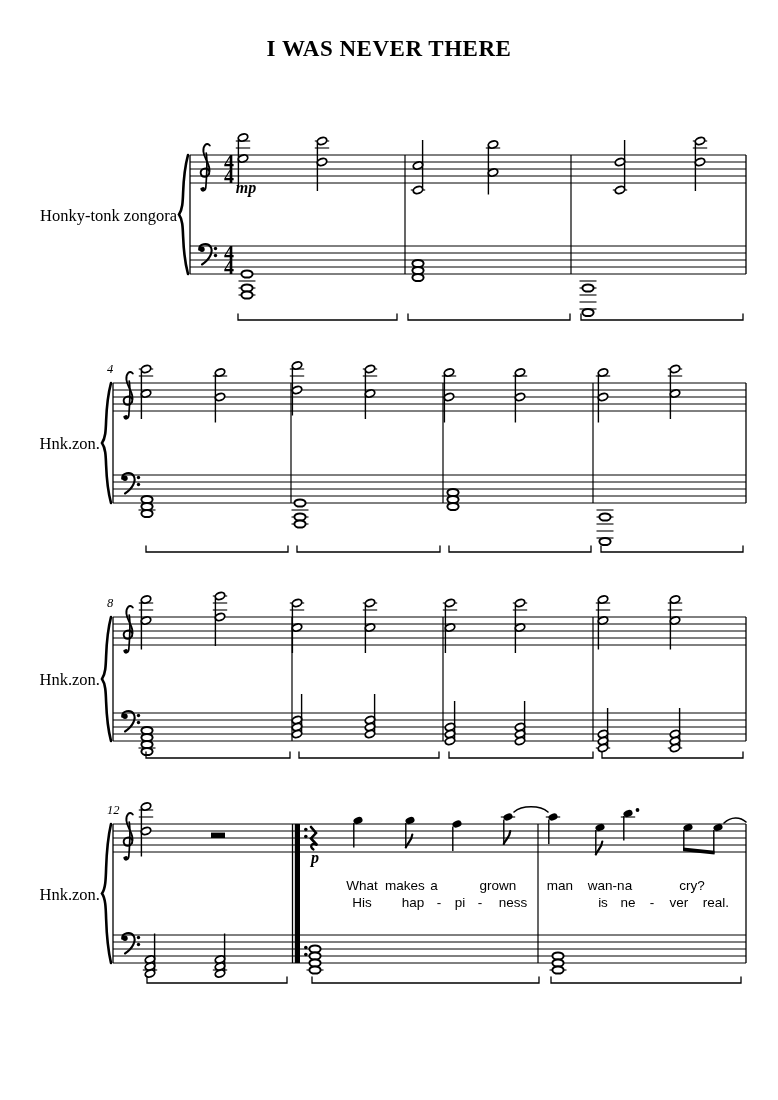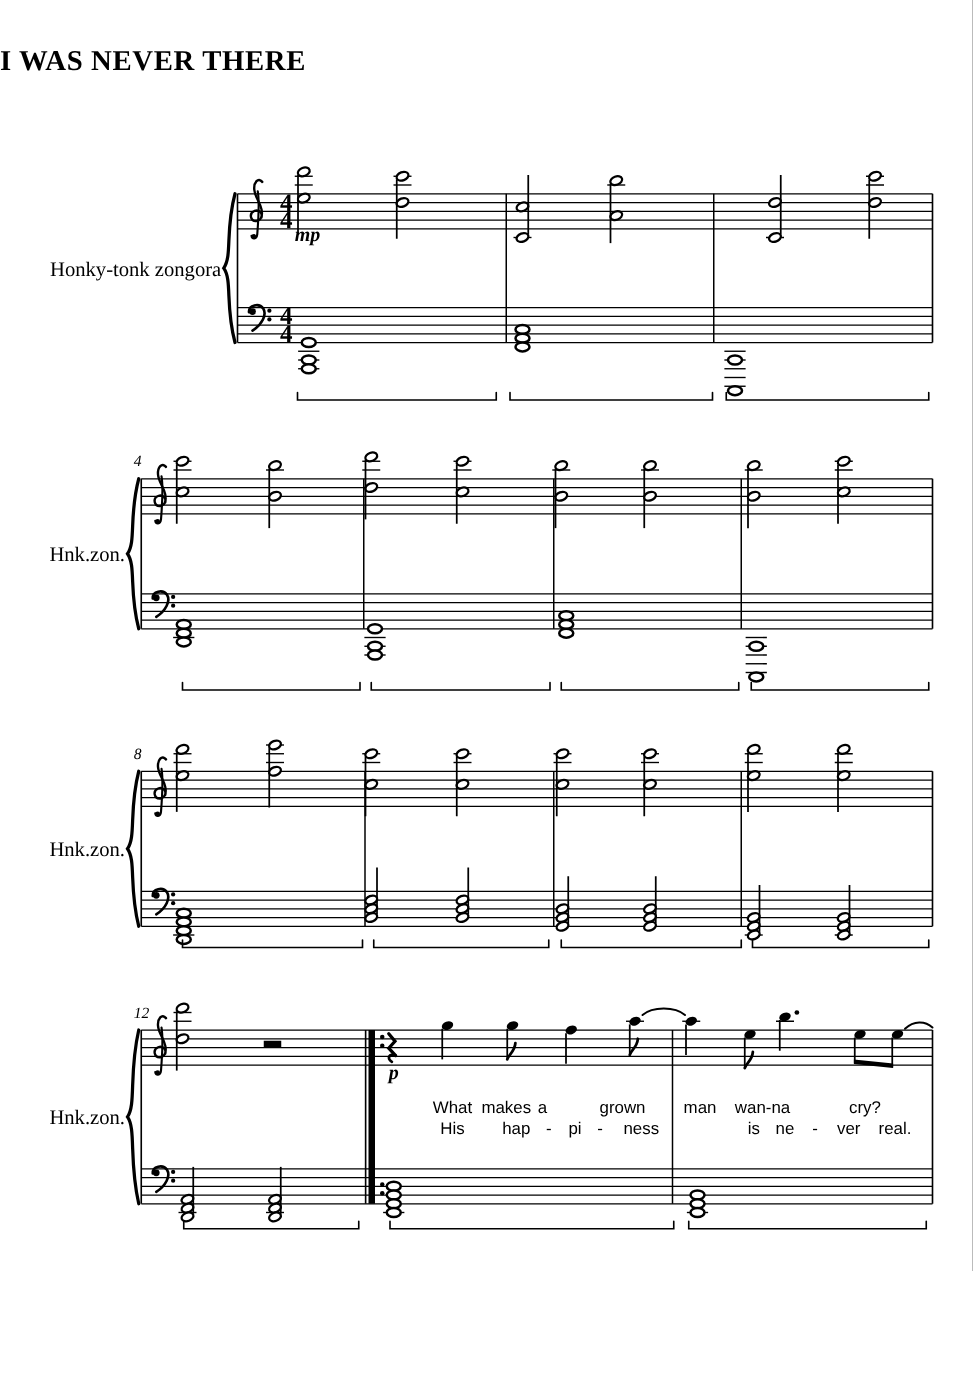--- a/index.html
+++ b/index.html
@@ -1,18 +1,18 @@
 <!DOCTYPE html>
 <html><head>
 <meta charset="utf-8">
 <style>
   html,body{margin:0;padding:0;background:#888;}
   .page{position:relative;width:778px;height:1100px;background:#ffffff;margin:0 auto;overflow:hidden;
         font-family:"Liberation Serif",serif;}
-  .title{position:absolute;top:36px;left:0;width:778px;margin:0;text-align:left;
+  .title{position:absolute;top:36px;left:0;width:778px;margin:0;text-align:center;
          font-family:"Liberation Serif",serif;font-size:23px;font-weight:600;letter-spacing:.5px;color:#000;}
   svg.score{position:absolute;left:0;top:0;}
   .f-label{font-family:"Liberation Serif",serif;font-size:16.5px;fill:#000;}
   .f-mnum{font-family:"Liberation Serif",serif;font-size:12.5px;font-style:italic;fill:#000;}
   .f-dyn{font-family:"Liberation Serif",serif;font-size:16px;font-style:italic;font-weight:bold;fill:#000;}
   .f-ts{font-family:"Liberation Serif",serif;font-size:20px;font-weight:bold;fill:#000;}
   .f-lyric{font-family:"Liberation Sans",sans-serif;font-size:13.5px;fill:#000;}
 </style>
 </head>
 <body>

